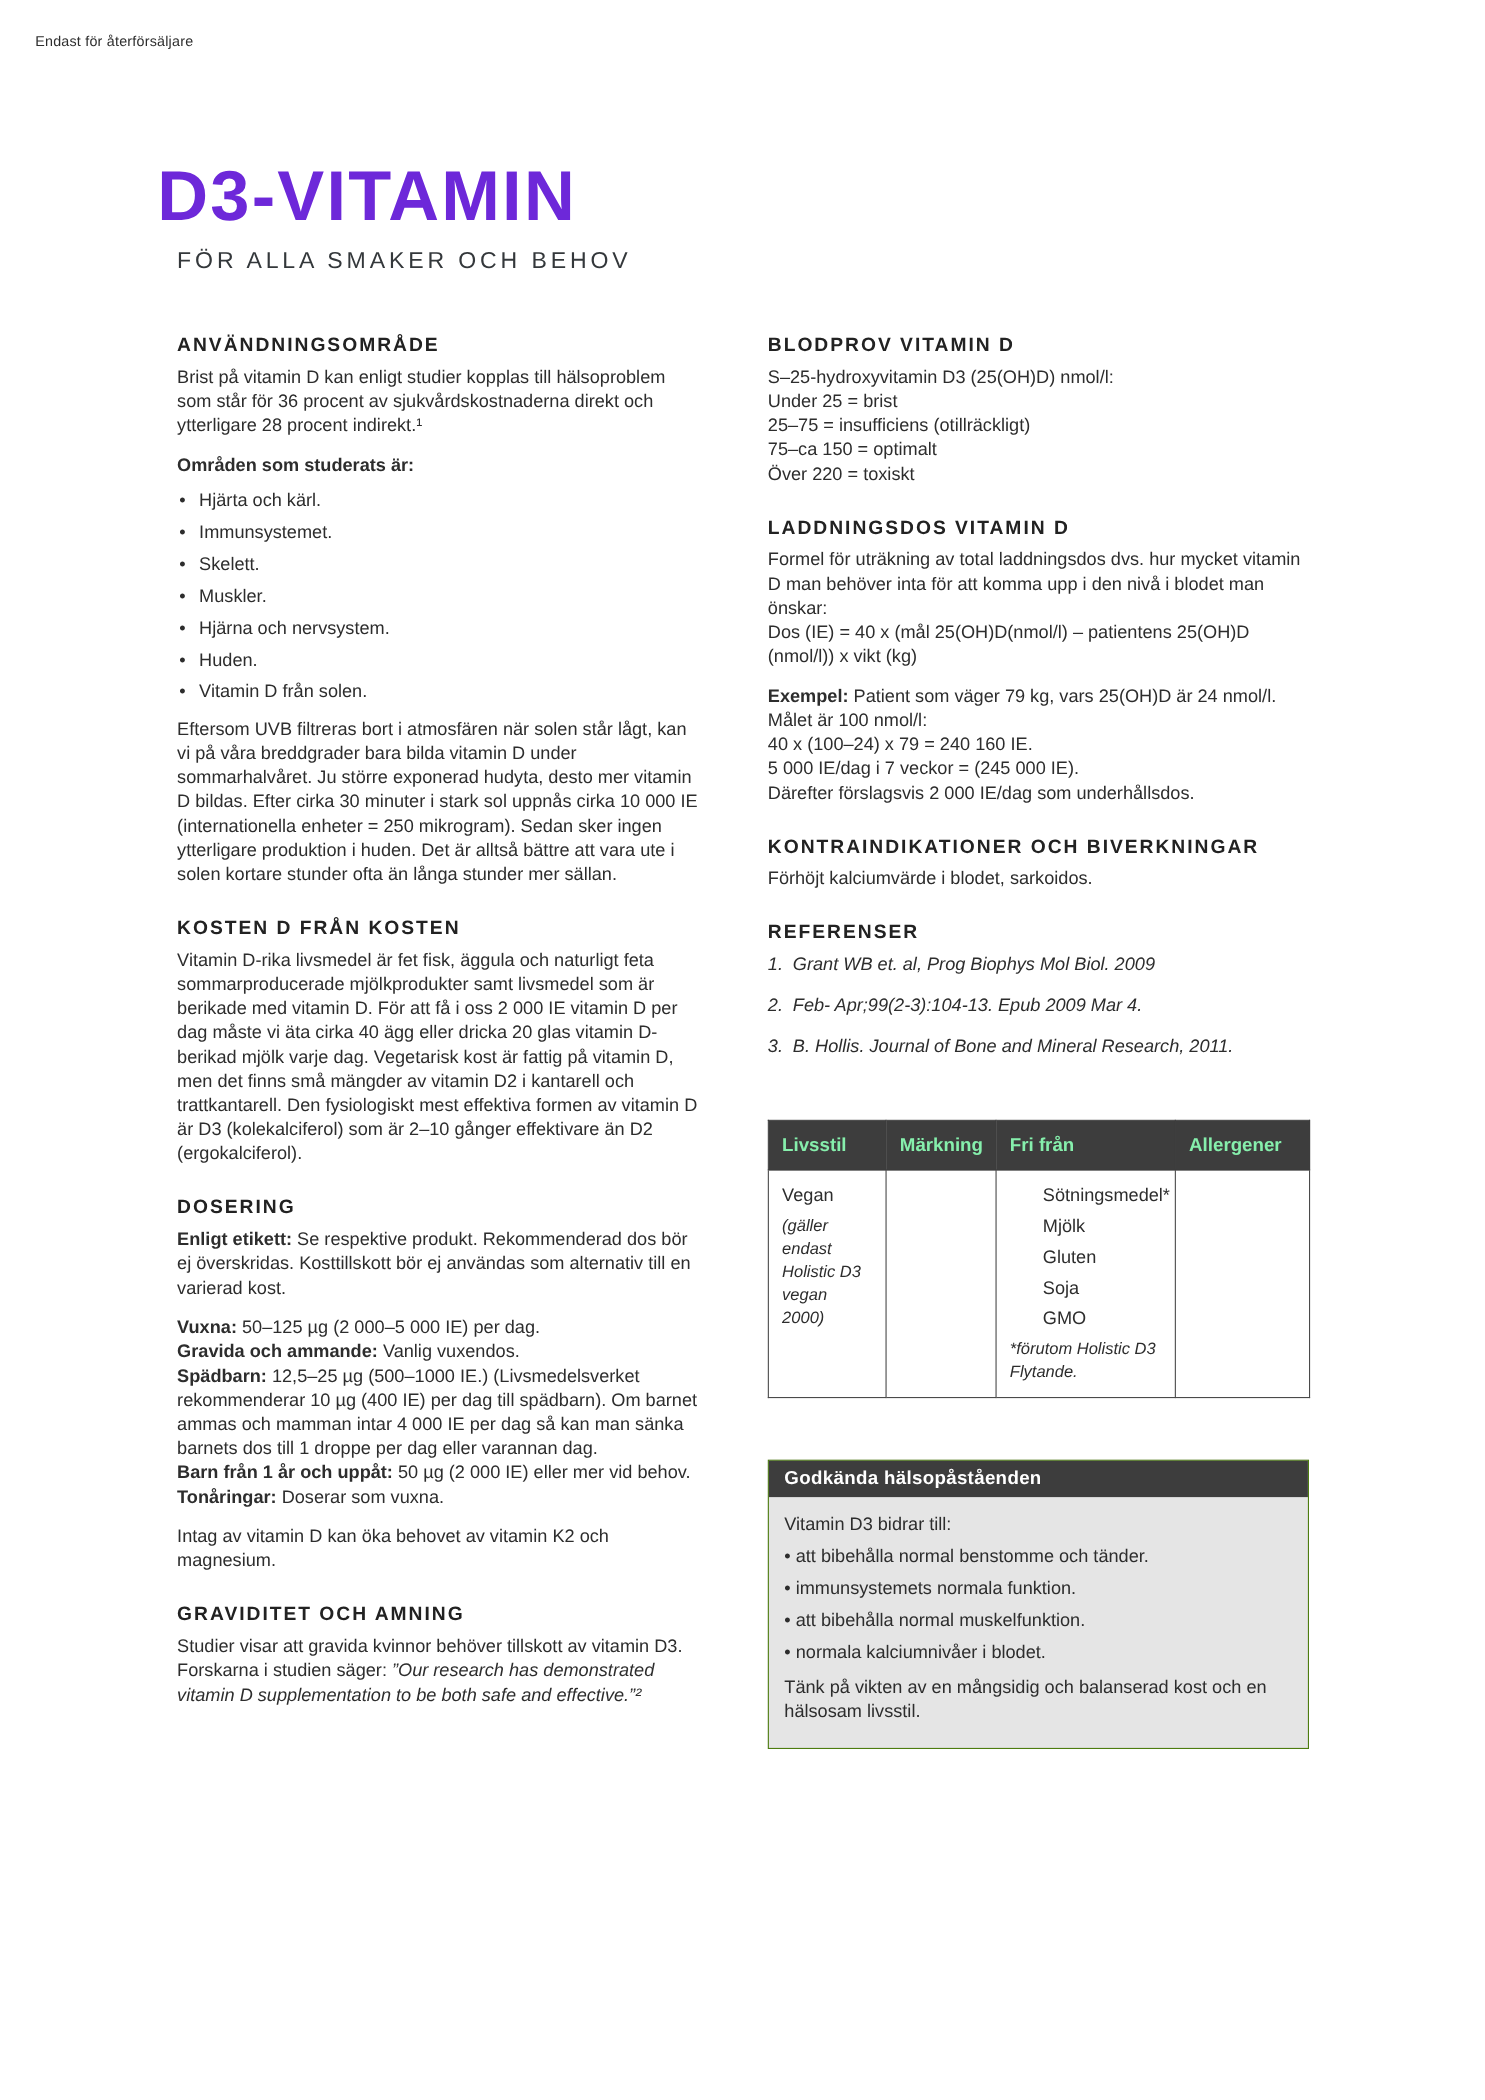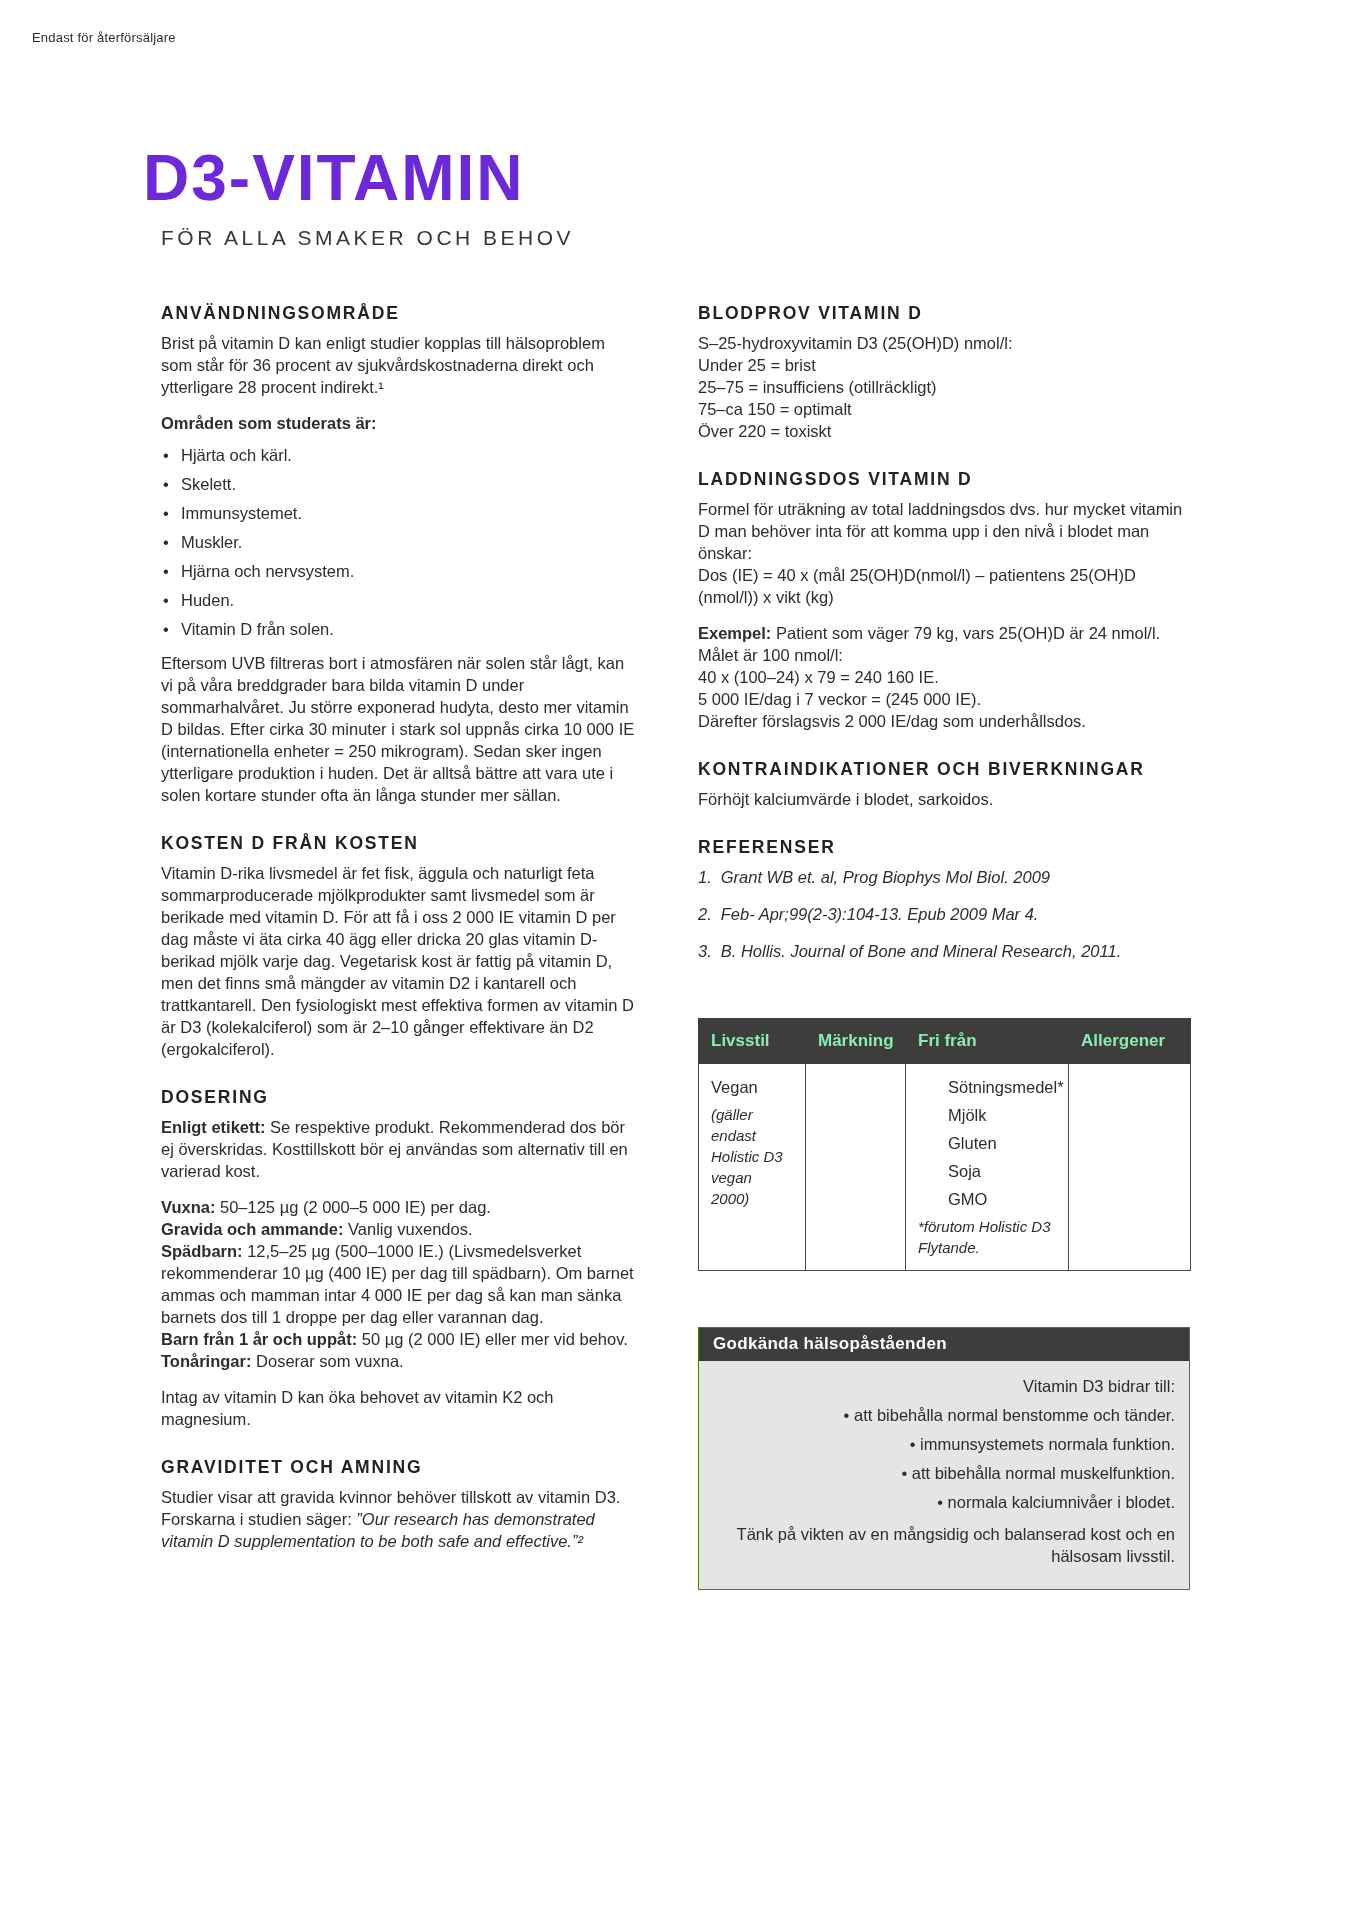--- a/index.html
+++ b/index.html
@@ -122,21 +122,20 @@
     color: #ffffff;
     font-size: 17px;
     font-weight: 700;
     padding: 5px 14px 6px 14px;
     letter-spacing: 0.3px;
   }
   .health-box-body {
     padding: 14px 14px 22px 14px;
     font-size: 16.5px;
     line-height: 22px;
-    text-align: right;
   }
   .hb-line { margin-bottom: 7px; }
   .hb-bullet { margin-bottom: 7px; }
   .hb-bullet::before { content: "• "; }
   .hb-outro { margin-top: 10px; }
 </style>
 </head>
 <body>
 
 <div class="page">
@@ -151,22 +150,22 @@
     <div class="columns">
 
       <div class="col-left">
 
         <section>
           <h2 class="sec-heading first">ANVÄNDNINGSOMRÅDE</h2>
           <p class="para">Brist på vitamin D kan enligt studier kopplas till hälsoproblem som står för 36 procent av sjukvårdskostnaderna direkt och ytterligare 28 procent indirekt.¹</p>
           <p class="list-title">Områden som studerats är:</p>
           <ul class="bullets">
             <li>Hjärta och kärl.</li>
+            <li>Immunsystemet.</li>
             <li>Skelett.</li>
-            <li>Immunsystemet.</li>
             <li>Muskler.</li>
             <li>Hjärna och nervsystem.</li>
             <li>Huden.</li>
             <li>Vitamin D från solen.</li>
           </ul>
           <p class="para">Eftersom UVB filtreras bort i atmosfären när solen står lågt, kan vi på våra breddgrader bara bilda vitamin D under sommarhalvåret. Ju större exponerad hudyta, desto mer vitamin D bildas. Efter cirka 30 minuter i stark sol uppnås cirka 10 000 IE (internationella enheter = 250 mikrogram). Sedan sker ingen ytterligare produktion i huden. Det är alltså bättre att vara ute i solen kortare stunder ofta än långa stunder mer sällan.</p>
         </section>
 
         <section>
           <h2 class="sec-heading">KOSTEN D FRÅN KOSTEN</h2>

